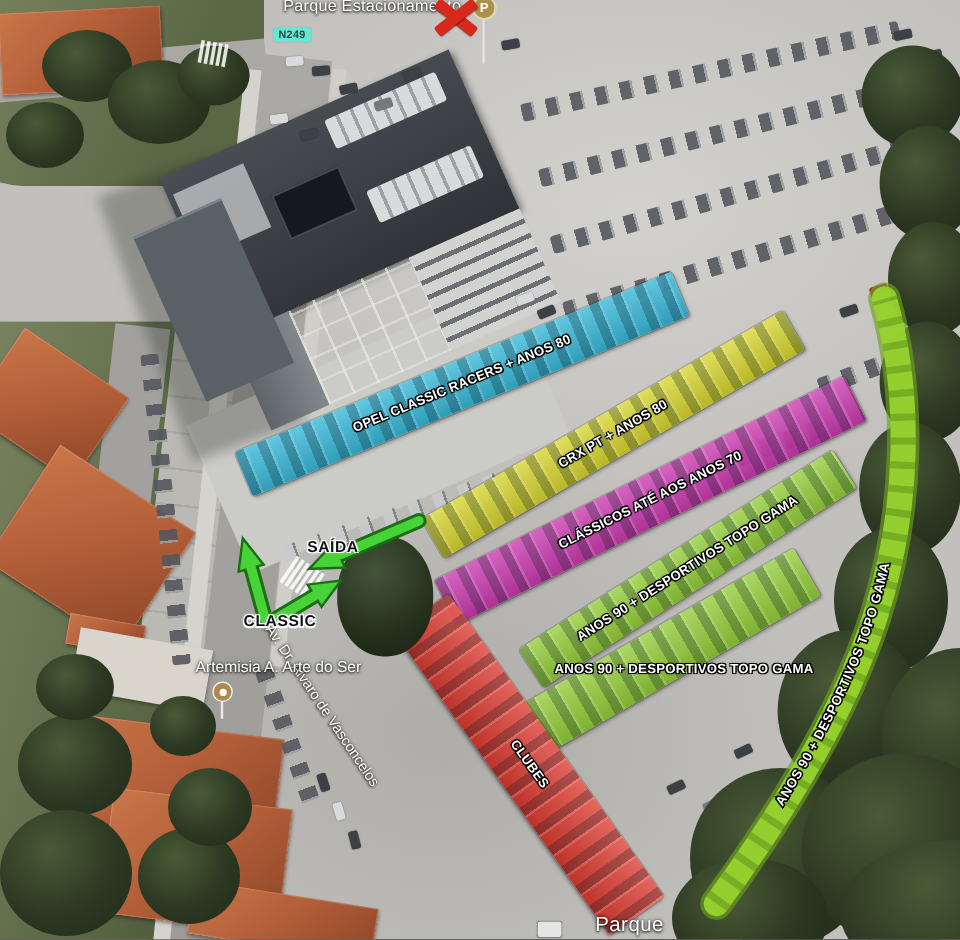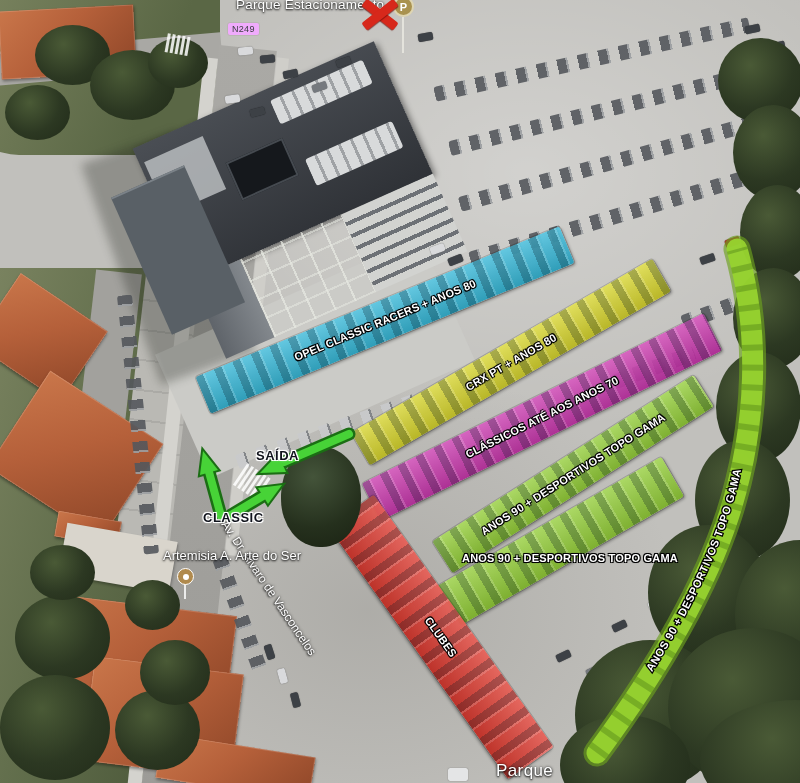--- a/index.html
+++ b/index.html
@@ -106,21 +106,21 @@
     text-shadow:-1px -1px 0 #fff,1px -1px 0 #fff,-1px 1px 0 #fff,1px 1px 0 #fff,0 0 3px #fff;}
   .lbl-saida{left:256px;top:448px;}
   .lbl-entrada{left:203px;top:510px;}
 
   .p-pin{left:393px;top:-4px;width:21px;height:21px;border-radius:50%;z-index:8;
     background:#a9924f;border:2px solid #ded5b2;box-sizing:border-box;
     color:#fff;font-size:11px;font-weight:bold;display:flex;align-items:center;justify-content:center;}
   .p-stem{left:402px;top:17px;width:2px;height:36px;background:#e9e7e1;opacity:.85;z-index:7;}
   .x-bar{left:360px;top:10px;width:40px;height:9px;background:#d7281b;border-radius:2px;z-index:9;
     box-shadow:0 1px 1px rgba(110,12,6,.7);}
-  .shield{left:227px;top:22px;background:#f0abfc;color:#3c4043;font-size:9px;font-weight:normal;
+  .shield{left:227px;top:22px;background:#5eead4;color:#3c4043;font-size:9px;font-weight:bold;
     padding:1px 4px;border:1px solid #b9b7b2;border-radius:3px;z-index:8;letter-spacing:.3px;}
   .poi-pin{left:177px;top:568px;width:17px;height:17px;border-radius:50%;z-index:8;
     background:#b08a4d;border:1.5px solid #fff;box-sizing:border-box;
     display:flex;align-items:center;justify-content:center;}
   .poi-dot{width:6px;height:6px;border-radius:50%;background:#fff;}
   .poi-stem{left:184px;top:584px;width:2px;height:15px;background:#fff;opacity:.8;z-index:7;}
 </style>
 </head>
 <body>
 

